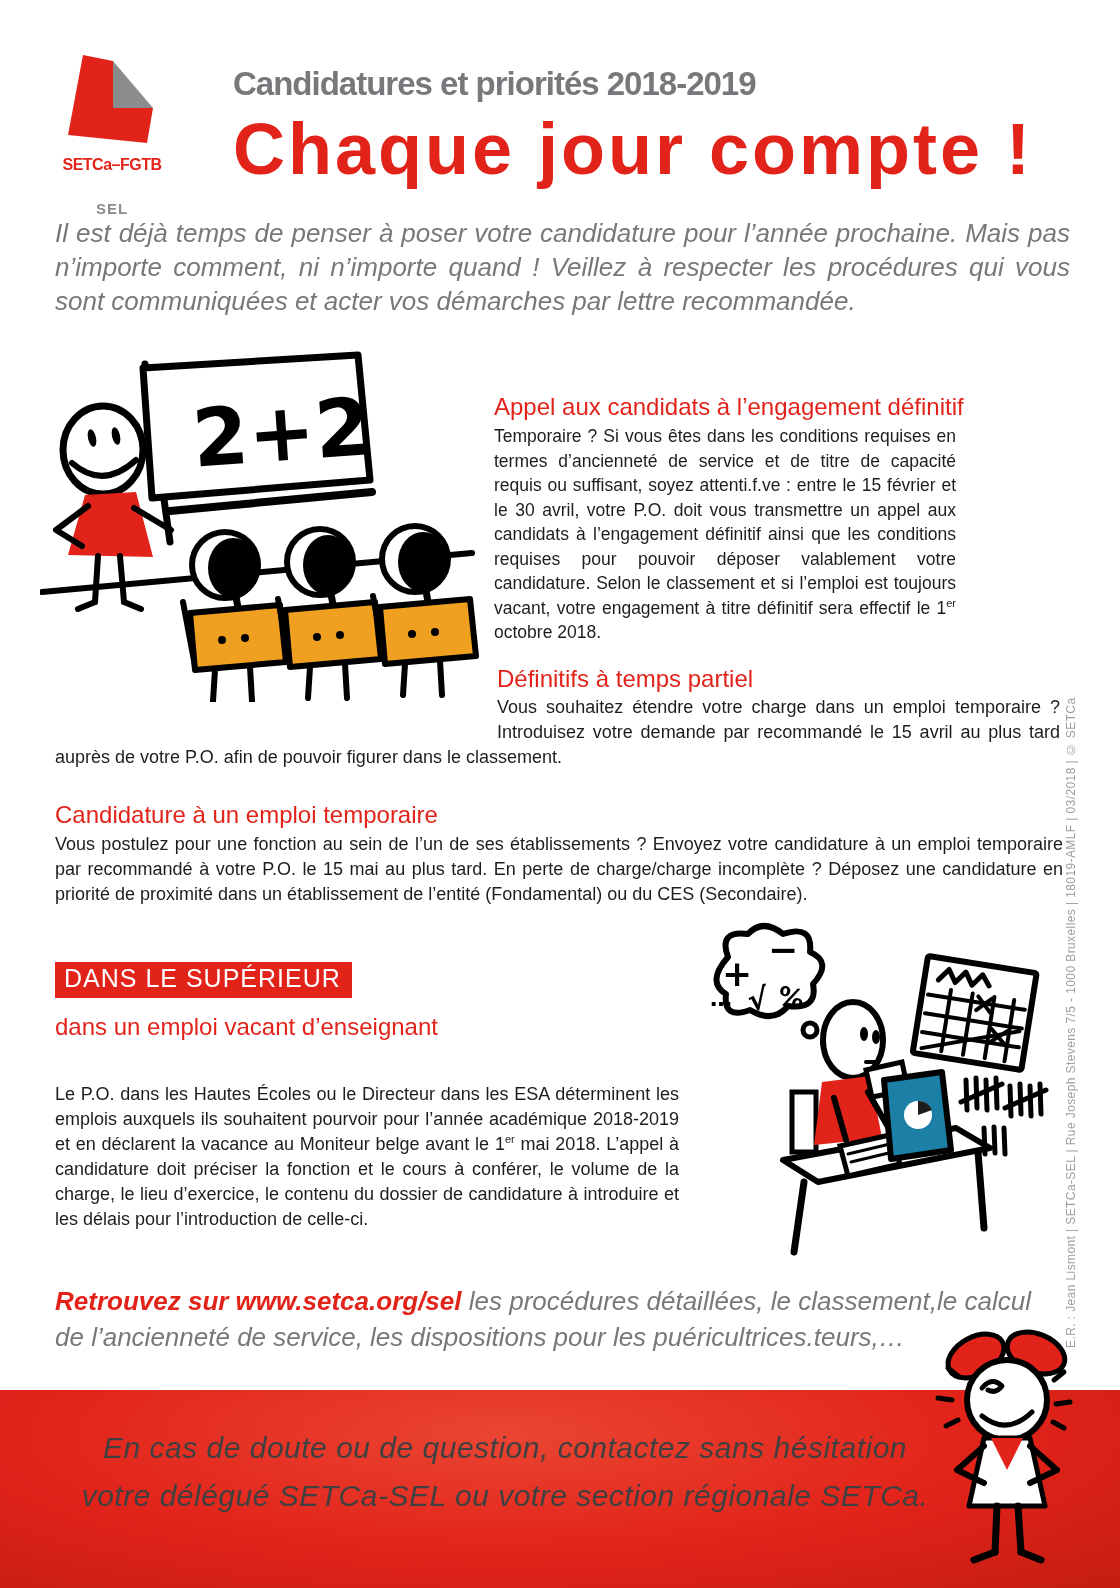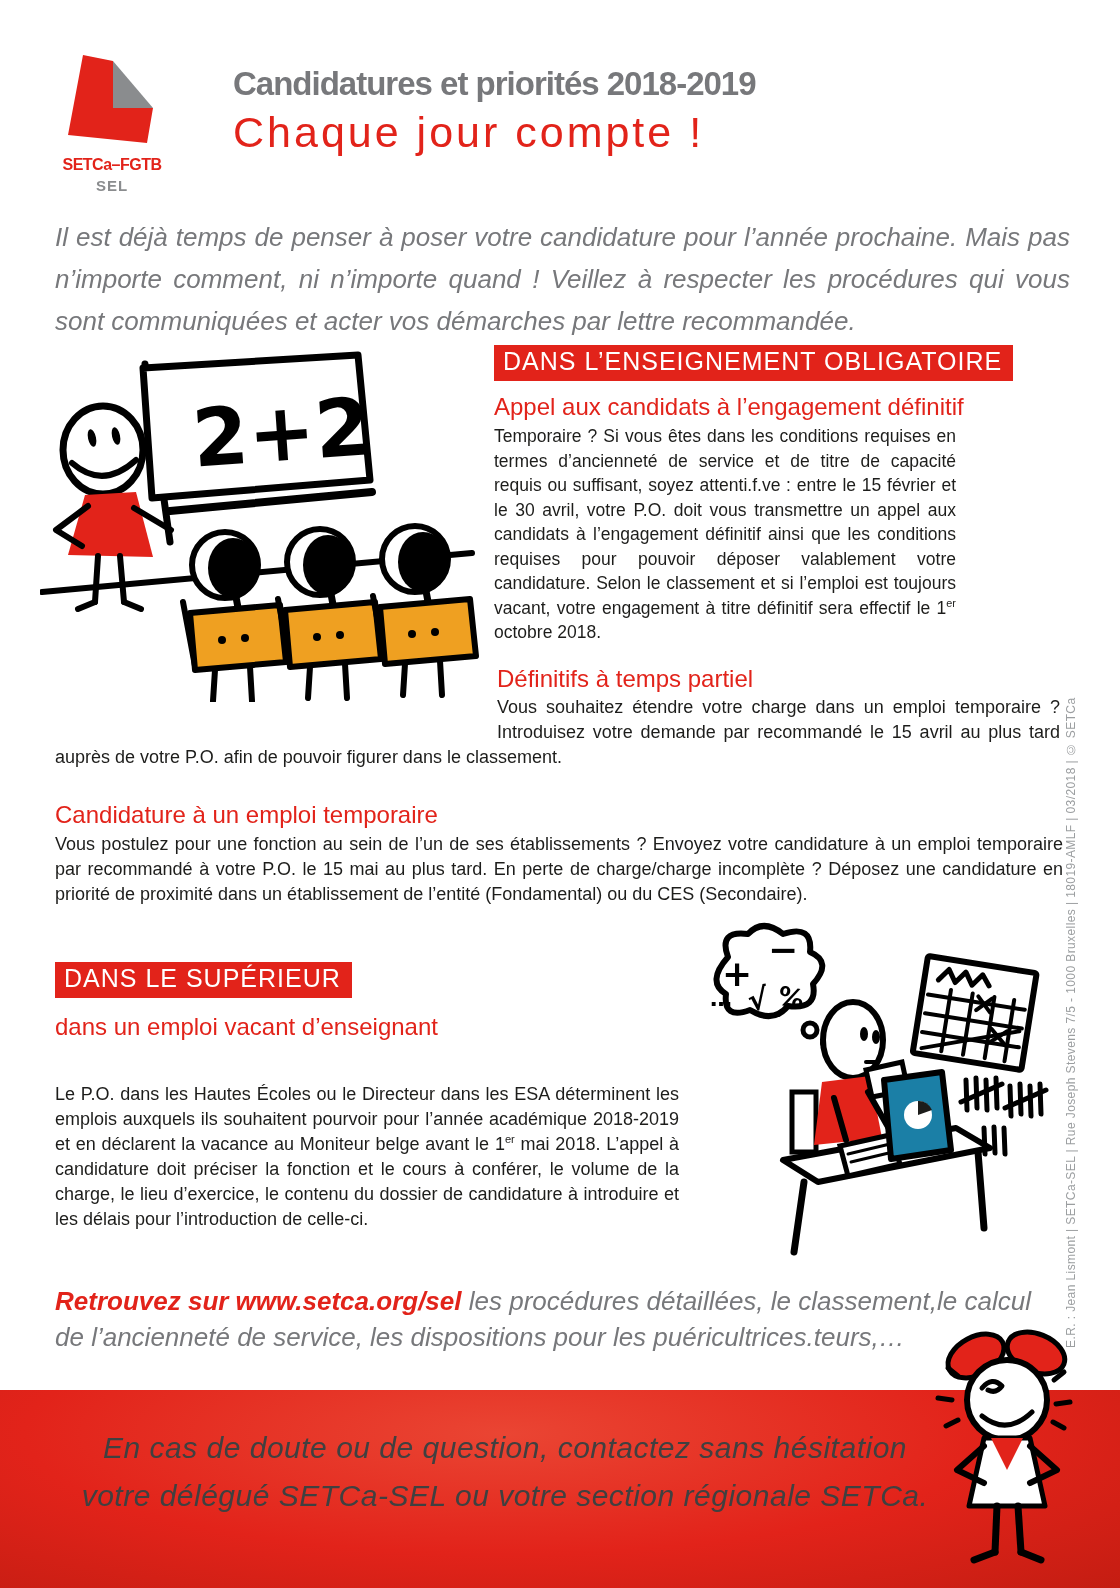--- a/index.html
+++ b/index.html
@@ -9,24 +9,24 @@
     background:#fff;overflow:hidden;
     font-family:"Liberation Sans",sans-serif;
     color:var(--text,#1d1d1b);
   }
   .abs{position:absolute;}
 
   
   .logo-brand{font-weight:bold;font-size:16px;color:var(--red);text-align:center;letter-spacing:-0.5px;}
   .logo-sub{font-weight:bold;font-size:15px;color:var(--logo-gray);text-align:center;letter-spacing:1px;}
   .suptitle{font-size:33px;font-weight:bold;color:var(--gray);letter-spacing:-1px;white-space:nowrap;margin-top:9px;}
-  .doc-title{font-size:43px;font-weight:normal;color:var(--red);letter-spacing:3px;white-space:nowrap;}
+  .doc-title{font-size:72px;font-weight:bold;color:var(--red);letter-spacing:3px;white-space:nowrap;}
 
   
-  .intro{width:1015px;font-style:italic;font-size:26px;line-height:42px;color:var(--gray);text-align:justify;}
+  .intro{width:1015px;font-style:italic;font-size:26px;line-height:34px;color:var(--gray);text-align:justify;}
   .banner{display:inline-block;background:var(--red);color:#fff;font-size:25px;line-height:25px;
           padding:4px 11px 7px 9px;letter-spacing:1px;white-space:nowrap;}
   .h-red{color:var(--red);font-size:24px;line-height:32px;white-space:nowrap;}
   .body-text{font-size:18px;line-height:25px;text-align:justify;color:var(--text);}
   .body-text.tight{font-size:17.5px;line-height:24.5px;}
   .b{font-weight:normal;}
   .sup{vertical-align:super;font-size:0.62em;line-height:0;}
   .float-spacer{float:left;width:442px;height:26px;}
 
   .retrouvez{width:1000px;font-style:italic;font-size:26px;line-height:36px;color:var(--gray);}
@@ -54,21 +54,21 @@
 </head>
 <body>
 
 <div class="page">
 
   <svg class="abs" style="left:60px;top:48px;" width="110" height="100" viewBox="0 0 110 100">
     <polygon points="23,7 53,13 53,60 93,60 87,95 8,87" fill="var(--red)"></polygon>
     <polygon points="53,13 93,60 53,60" fill="var(--logo-gray)"></polygon>
   </svg>
   <div class="abs logo-brand" style="left:42px;top:156px;width:140px;">SETCa–FGTB</div>
-  <div class="abs logo-sub" style="left:42px;top:177px;width:140px;">SEL</div>
+  <div class="abs logo-sub" style="left:42px;top:200px;width:140px;">SEL</div>
 
   <div class="abs suptitle" style="left:233px;top:56px;">Candidatures et priorités 2018-2019</div>
   <div class="abs doc-title" style="left:233px;top:108px;">Chaque jour compte !</div>
 
   <div class="abs intro" style="left:55px;top:216px;">Il est déjà temps de penser à poser votre candidature pour l’année prochaine. Mais pas n’importe comment, ni n’importe quand ! Veillez à respecter les procédures qui vous sont communiquées et acter vos démarches par lettre recommandée.</div>
 
   <svg class="abs" style="left:40px;top:350px;" width="440" height="352" viewBox="0 0 440 352">
 
     <line class="stroke" x1="2" y1="242" x2="432" y2="203" stroke-width="6"></line>
 
@@ -122,23 +122,20 @@
       <line class="stroke" x1="196" y1="247" x2="199" y2="263" stroke-width="7"></line>
       <line class="stroke" x1="143" y1="252" x2="155" y2="316" stroke-width="6"></line>
       <polygon points="150,263 240,255 246,312 155,320" fill="var(--orange)" stroke="#000" stroke-width="6" stroke-linejoin="round"></polygon>
       <circle cx="182" cy="290" r="4" fill="#000"></circle>
         <circle cx="205" cy="288" r="4" fill="#000"></circle>
       <line class="stroke" x1="175" y1="320" x2="173" y2="351" stroke-width="6"></line>
       <line class="stroke" x1="210" y1="317" x2="212" y2="351" stroke-width="6"></line>
     </g>
   </svg>
 
-  <div class="abs" style="left:494px;top:345px;">
-    <span class="banner">DANS L’ENSEIGNEMENT OBLIGATOIRE</span>
-  </div>
   <div class="abs h-red" style="left:494px;top:391px;">Appel aux candidats à l’engagement définitif</div>
   <div class="abs body-text tight" style="left:494px;top:424px;width:462px;"><span class="b">Temporaire ? </span><span>Si vous êtes dans les conditions requises en termes d’ancienneté de service et de titre de capacité requis ou suffisant, soyez attenti.f.ve : </span><span class="b">entre le 15 février et le 30 avril, votre P.O. doit vous transmettre un appel aux candidats à l’engagement définitif ainsi que les conditions requises pour pouvoir déposer valablement votre candidature.</span><span> Selon le classement et si l’emploi est toujours vacant, votre engagement à titre définitif sera effectif le 1</span><span class="sup">er</span><span> octobre 2018.</span></div>
 
   <div class="abs h-red" style="left:497px;top:663px;">Définitifs à temps partiel</div>
   <div class="abs body-text" style="left:55px;top:695px;width:1005px;">
     <span class="float-spacer"></span><span><span>Vous souhaitez </span><span class="b">étendre votre charge dans un emploi temporaire ? Introduisez votre demande par recommandé le 15 avril au plus tard</span><span> auprès de votre P.O. afin de pouvoir figurer dans le classement.</span></span>
   </div>
 
   <div class="abs h-red" style="left:55px;top:799px;">Candidature à un emploi temporaire</div>
   <div class="abs body-text" style="left:55px;top:832px;width:1008px;"><span class="b">Vous postulez pour une fonction au sein de l’un de ses établissements ?</span><span> Envoyez votre candidature à un emploi temporaire par recommandé à votre P.O. </span><span class="b">le 15 mai au plus tard</span><span>. En perte de charge/charge incomplète ? Déposez une candidature en priorité de proximité dans un établissement de l’entité (Fondamental) ou du CES (Secondaire).</span></div>

